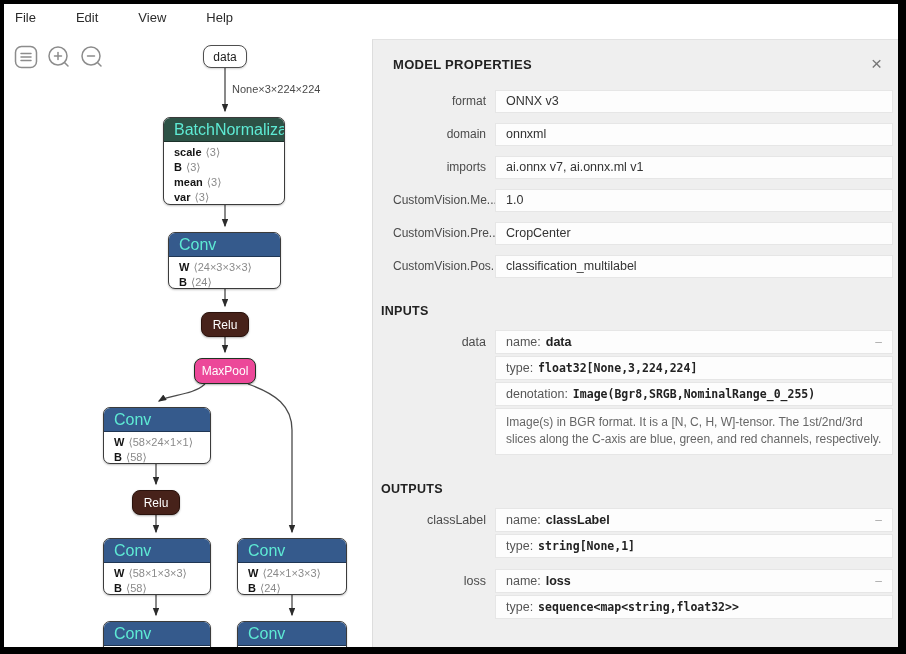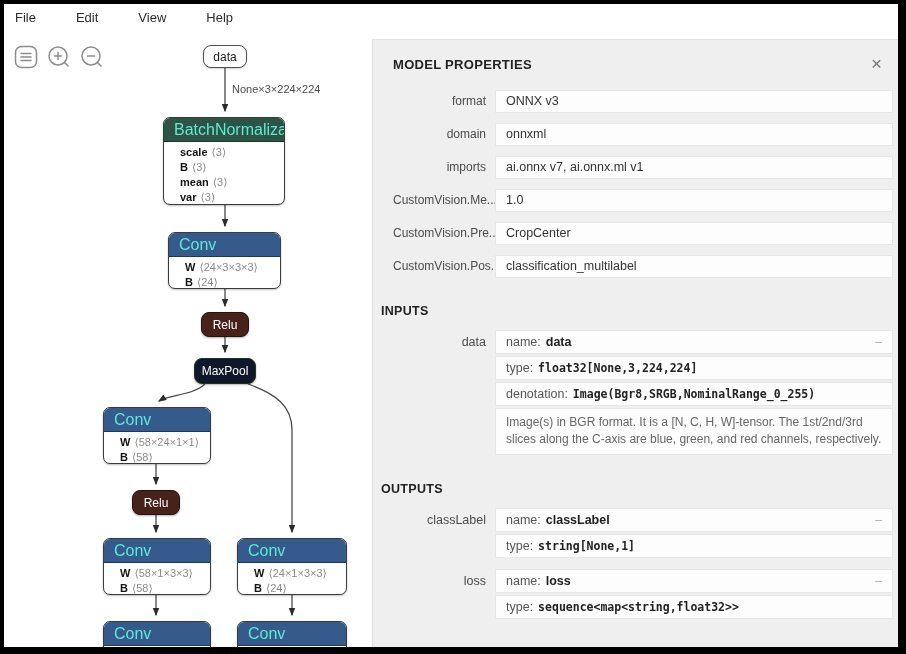--- a/index.html
+++ b/index.html
@@ -18,21 +18,21 @@
   .tool-btn svg { display:block; }
 
   
   .canvas { position:absolute; inset:0; }
   .edges { position:absolute; left:0; top:0; pointer-events:none; }
   .edge-label { position:absolute; left:228px; top:79px; font-size:11px; color:#4a4a4a; }
 
   .node { position:absolute; box-sizing:border-box; }
   .node-box { border:1px solid #3b3b3b; border-radius:7px; overflow:hidden; background:#fff; box-shadow:0 1px 2px rgba(0,0,0,.25); height:100%; }
   .node-header { color:#5eead4; font-size:16px; line-height:23px; padding:0 10px; border-bottom:1px solid rgba(0,0,0,.4); }
-  .node-body { padding:3px 16px 0; }
+  .node-body { padding:3px 10px 0; }
   .param { font-size:11px; line-height:15px; color:#8a8a8a; white-space:nowrap; }
   .param b { color:#141414; margin-right:4px; font-size:11px; }
 
   .node-pill { border-radius:8px; color:#fff; font-size:12px; display:flex; align-items:center; justify-content:center; box-shadow:0 1px 2px rgba(0,0,0,.3); height:100%; }
   .io-node { border:1.5px solid #4f4f4f; border-radius:8px; background:#fff; font-size:12px; color:#1c1c1c; display:flex; align-items:center; justify-content:center; height:100%; box-shadow:0 1px 2px rgba(0,0,0,.18); }
 
   
   .panel { position:absolute; left:368px; top:35px; right:0; bottom:0; background:#efefef; border-left:1px solid #ddd; border-top:1px solid #e2e2e2; overflow:hidden; }
   .panel-header { display:flex; justify-content:space-between; align-items:center; padding:16px 16px 6px 20px; }
   .panel-title { font-size:13px; font-weight:bold; color:#222; letter-spacing:.3px; }
@@ -142,21 +142,21 @@
             <div class="param"><b>B</b><span>⟨24⟩</span></div>
           </div>
         </div>
       </div>
 
       <div class="node" style="left:197px;top:308px;width:48px;height:25px;">
         <div class="node-pill" style="border: 1px solid rgb(42, 18, 12); background-color: rgb(71, 34, 26);">Relu</div>
       </div>
 
       <div class="node" style="left:190px;top:354px;width:62px;height:26px;">
-        <div class="node-pill" style="border: 1px solid rgb(31, 51, 34); background-color: #0f172a; text-align: center;">MaxPool</div>
+        <div class="node-pill" style="border: 1px solid rgb(31, 51, 34); background-color: #ec4899; text-align: center;">MaxPool</div>
       </div>
 
       <div class="node" style="left:99px;top:403px;width:108px;height:57px;">
         <div class="node-box">
           <div class="node-header" style="background-color: rgb(53, 90, 140);">Conv</div>
           <div class="node-body">
             <div class="param"><b>W</b><span>⟨58×24×1×1⟩</span></div>
             <div class="param"><b>B</b><span>⟨58⟩</span></div>
           </div>
         </div>

